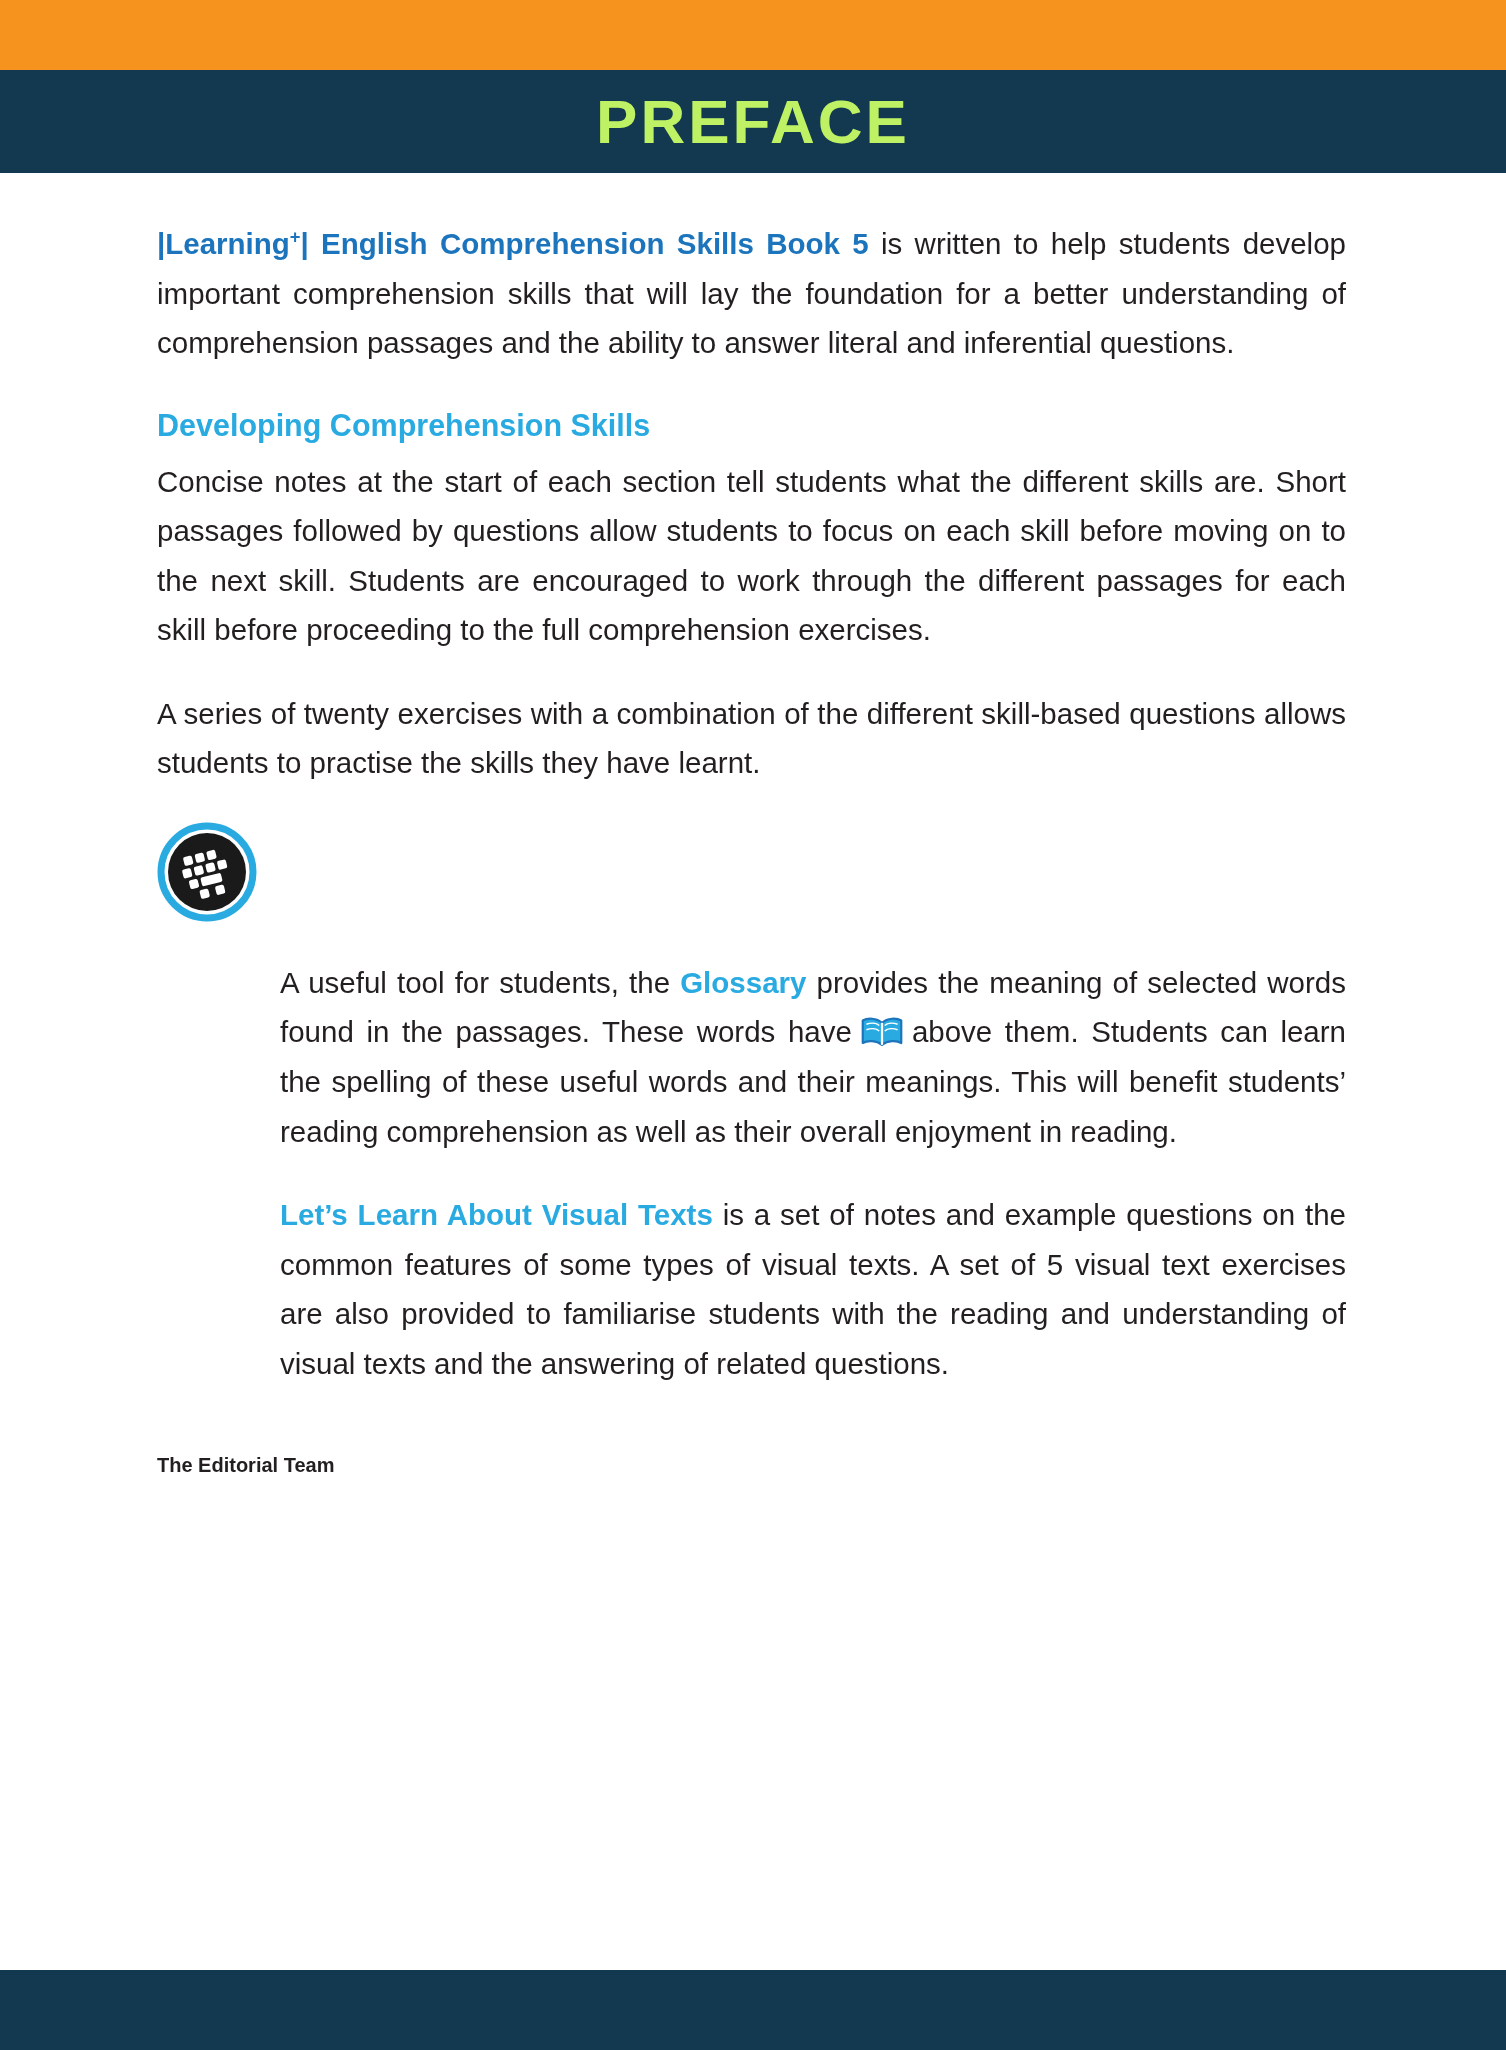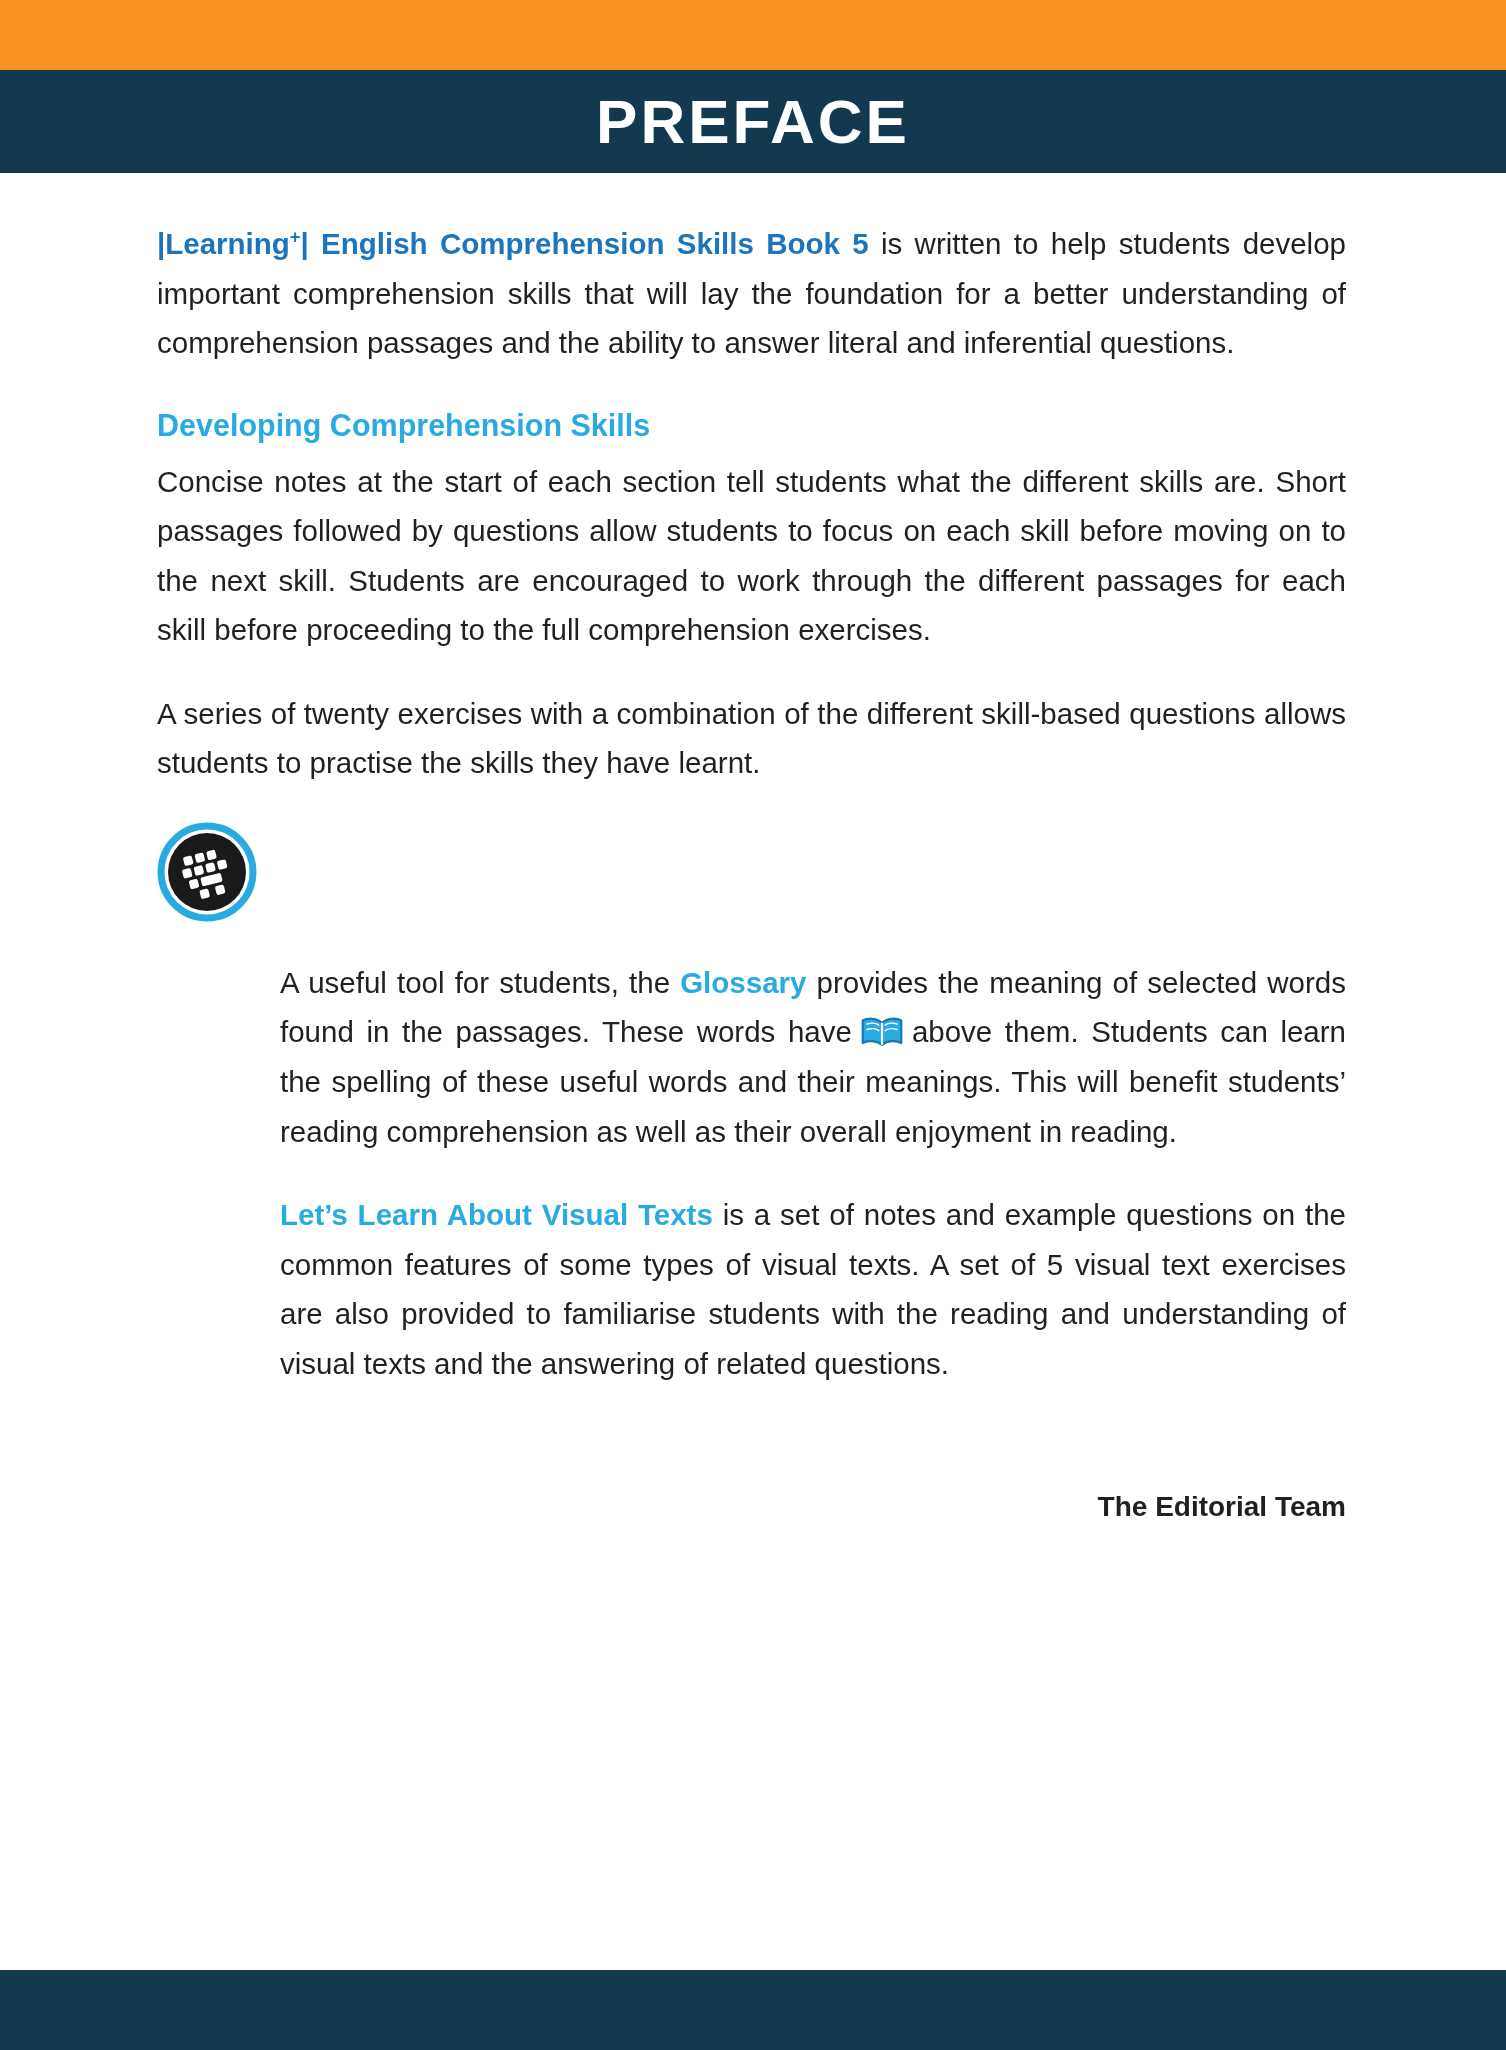--- a/index.html
+++ b/index.html
@@ -20,21 +20,21 @@
   }
   .header-band {
     height: 103px;
     background: #123950;
     display: flex;
     align-items: center;
     justify-content: center;
   }
   .header-band h1 {
     margin: 12px;
-    color: #ffffff;
+    color: #bef264;
     font-size: 62px;
     font-weight: bold;
     letter-spacing: 3px;
   }
   .content {
     padding: 46px 160px 0 157px;
   }
   p.body {
     font-size: 29.5px;
     line-height: 1.68;
@@ -91,24 +91,23 @@
   .el-res { color: #939598; font-weight: bold; }
   .el-url { color: #231F20; font-weight: bold; }
   .book-icon {
     display: inline-block;
     width: 44px;
     height: 32px;
     vertical-align: -6px;
     margin: 0 8px;
   }
   .signature {
-    text-align: right;
     font-weight: bold;
-    font-size: 28px;
-    margin-top: 103px;
+    font-size: 20px;
+    margin-top: 66px;
   }
   .bottom-band {
     position: absolute;
     left: 0; right: 0; bottom: 0;
     height: 80px;
     background: #123950;
   }
 </style>
 </head>
 <body>

